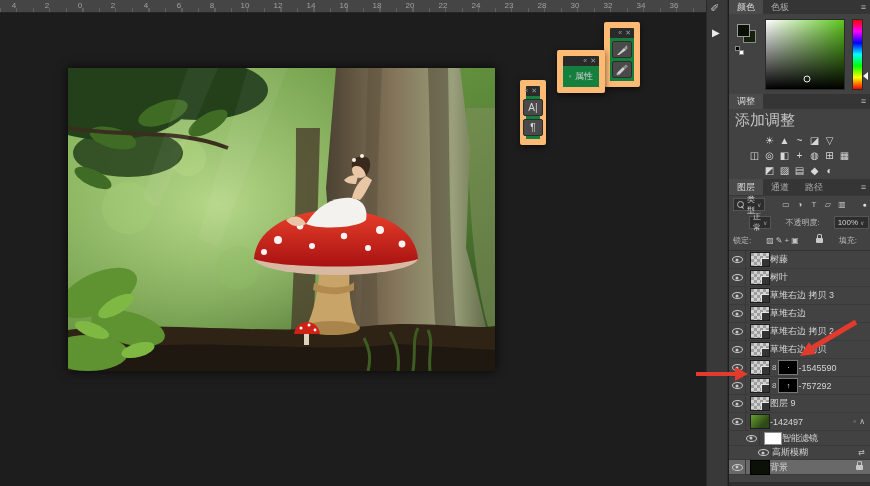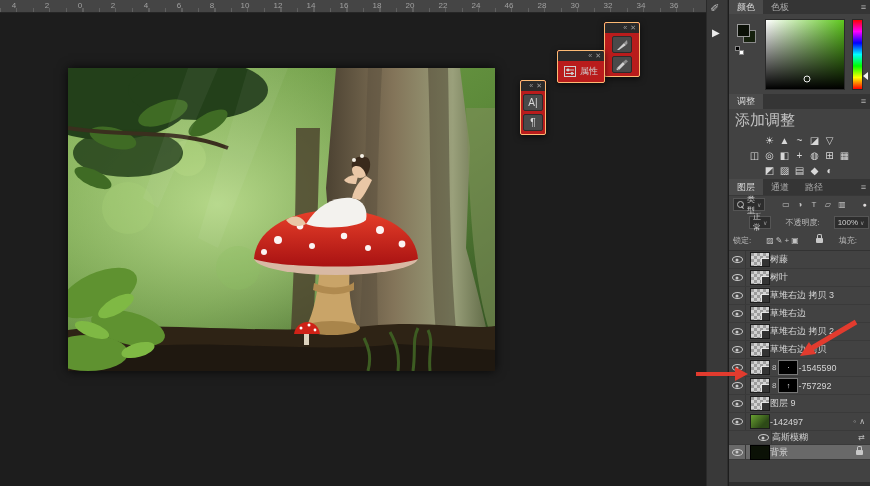--- a/index.html
+++ b/index.html
@@ -13,21 +13,21 @@
          border-bottom:1px solid #262626;}
   .ruler::after{content:'';position:absolute;left:0;right:0;bottom:0;height:4px;
          background:repeating-linear-gradient(to right,#606060 0 1px,transparent 1px 16.5px);}
   .tick-num{position:absolute;top:1px;font-size:8px;color:#a0a0a0;transform:translateX(-50%);}
 
   .canvas-image{position:absolute;left:68px;top:68px;width:427px;height:303px;
          box-shadow:0 0 10px rgba(0,0,0,.8);}
   .canvas-image svg{display:block;}
 
   
-  .fpanel{position:absolute;background:#b91c1c;border:1px solid #fdba74;border-radius:2px;
+  .fpanel{position:absolute;background:#15803d;border:6px solid #fdba74;border-radius:2px;
           box-shadow:0 2px 6px rgba(0,0,0,.6);}
   .fpanel .fhead{height:10px;background:#2a2a2a;display:flex;justify-content:flex-end;
           align-items:center;gap:3px;padding:0 3px;border-radius:2px 2px 0 0;}
   .fpanel .fhead span{font-size:7px;color:#9a9a9a;line-height:8px;}
   .fbody{display:flex;flex-direction:column;align-items:center;padding:3px 2px;gap:3px;}
   .fbtn{width:20px;height:17px;background:#4a4a4a;border:1px solid #2c2c2c;border-radius:2px;
         display:flex;align-items:center;justify-content:center;color:#d8d8d8;font-size:10px;}
   .fbody-row{display:flex;align-items:center;gap:4px;padding:4px 6px;}
   .flabel{font-size:9px;color:#cfcfcf;white-space:nowrap;}
 
@@ -145,21 +145,21 @@
         <span class="tick-num" style="left: 179px;">6</span>
         <span class="tick-num" style="left: 212px;">8</span>
         <span class="tick-num" style="left: 245px;">10</span>
         <span class="tick-num" style="left: 278px;">12</span>
         <span class="tick-num" style="left: 311px;">14</span>
         <span class="tick-num" style="left: 344px;">16</span>
         <span class="tick-num" style="left: 377px;">18</span>
         <span class="tick-num" style="left: 410px;">20</span>
         <span class="tick-num" style="left: 443px;">22</span>
         <span class="tick-num" style="left: 476px;">24</span>
-        <span class="tick-num" style="left: 509px;">46</span>
+        <span class="tick-num" style="left: 509px;">23</span>
         <span class="tick-num" style="left: 542px;">28</span>
         <span class="tick-num" style="left: 575px;">30</span>
         <span class="tick-num" style="left: 608px;">32</span>
         <span class="tick-num" style="left: 641px;">34</span>
         <span class="tick-num" style="left: 674px;">36</span>
       </div>
 
     <div class="canvas-image" title="Composite photo: woman in a white dress sitting on a giant red fly-agaric mushroom beside a large tree trunk in a green forest">
       <svg width="427" height="303" viewBox="0 0 427 303">
         <defs>
@@ -488,20 +488,27 @@
           <span class="eye-cell">
             <span class="eye"></span>
           </span>
           <span class="thumb thumb-green"></span>
           <span class="layer-name">-142497</span>
           <span class="row-right">
             <span>◦</span>
             <span>∧</span>
           </span>
         </div>
+        <div class="layer-row" style="height: 15px; padding-left: 14px;">
+          <span class="eye-cell">
+            <span class="eye"></span>
+          </span>
+          <span class="thumb thumb-white"></span>
+          <span class="layer-name">智能滤镜</span>
+        </div>
         <div class="layer-row" style="height: 14px; padding-left: 26px;">
           <span class="eye-cell">
             <span class="eye"></span>
           </span>
           <span class="layer-name">高斯模糊</span>
           <span class="row-right">
             <span>⇄</span>
           </span>
         </div>
         <div class="layer-row selected" style="height: 15px;">

